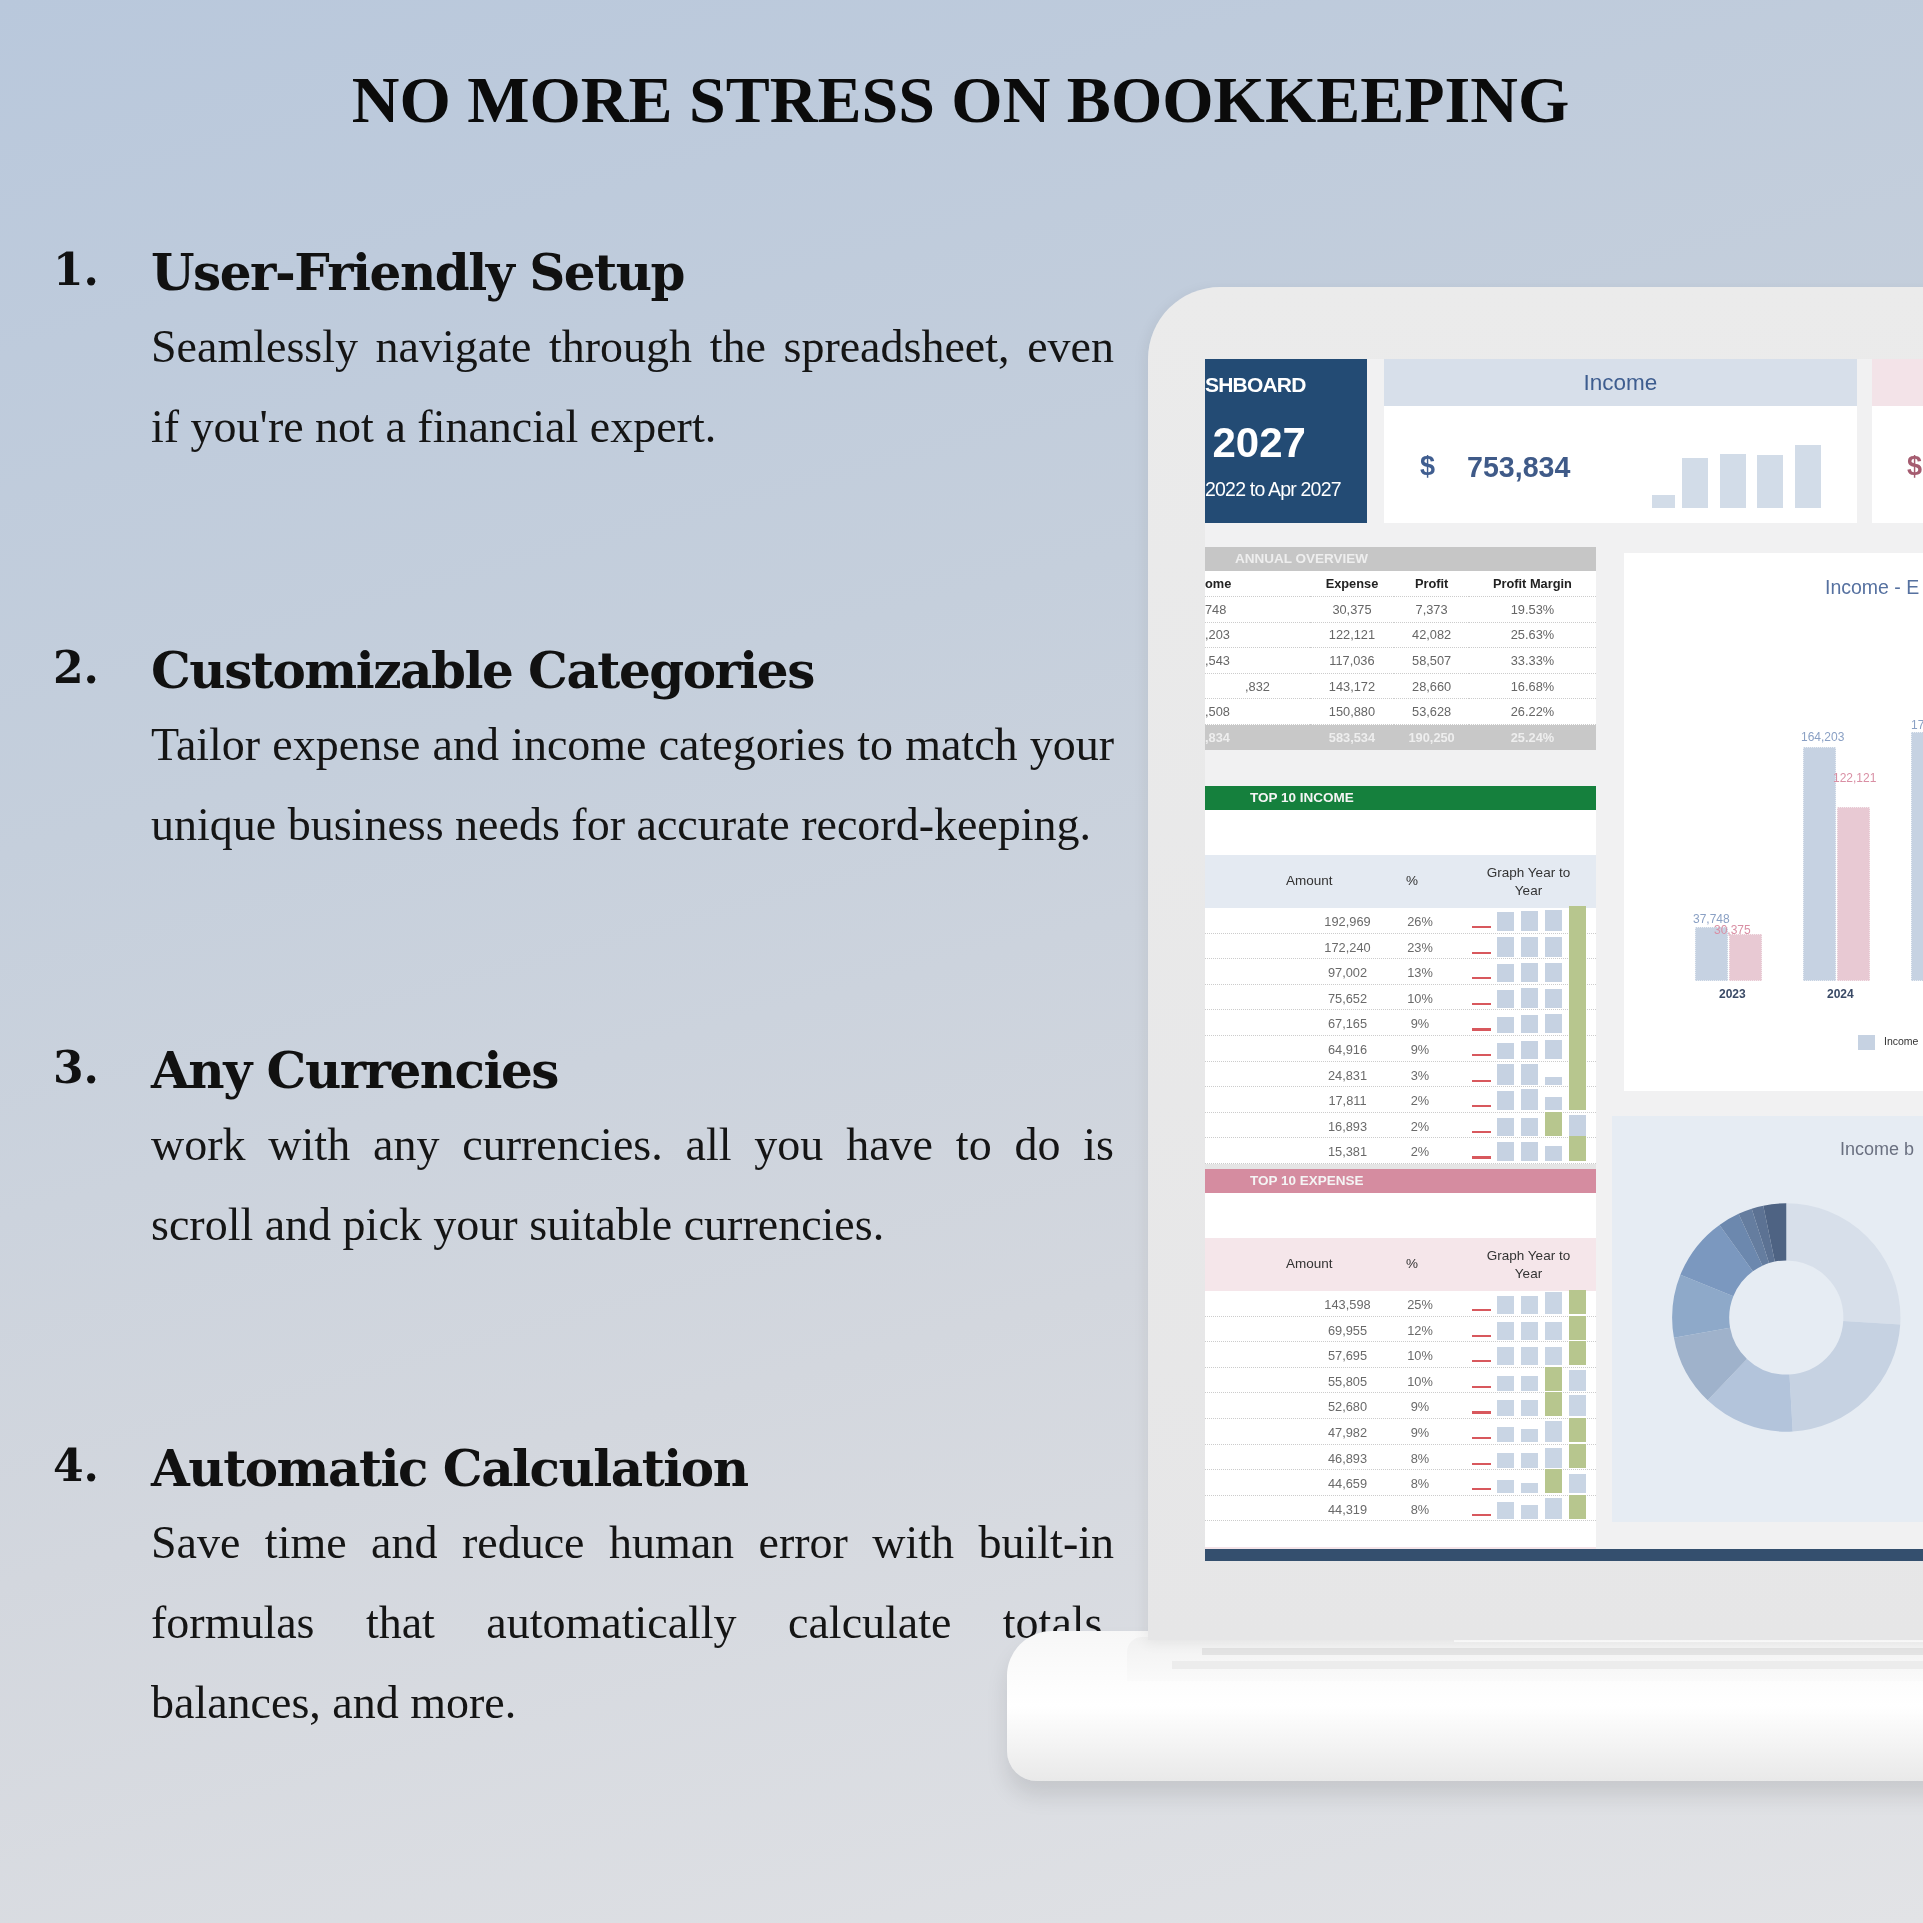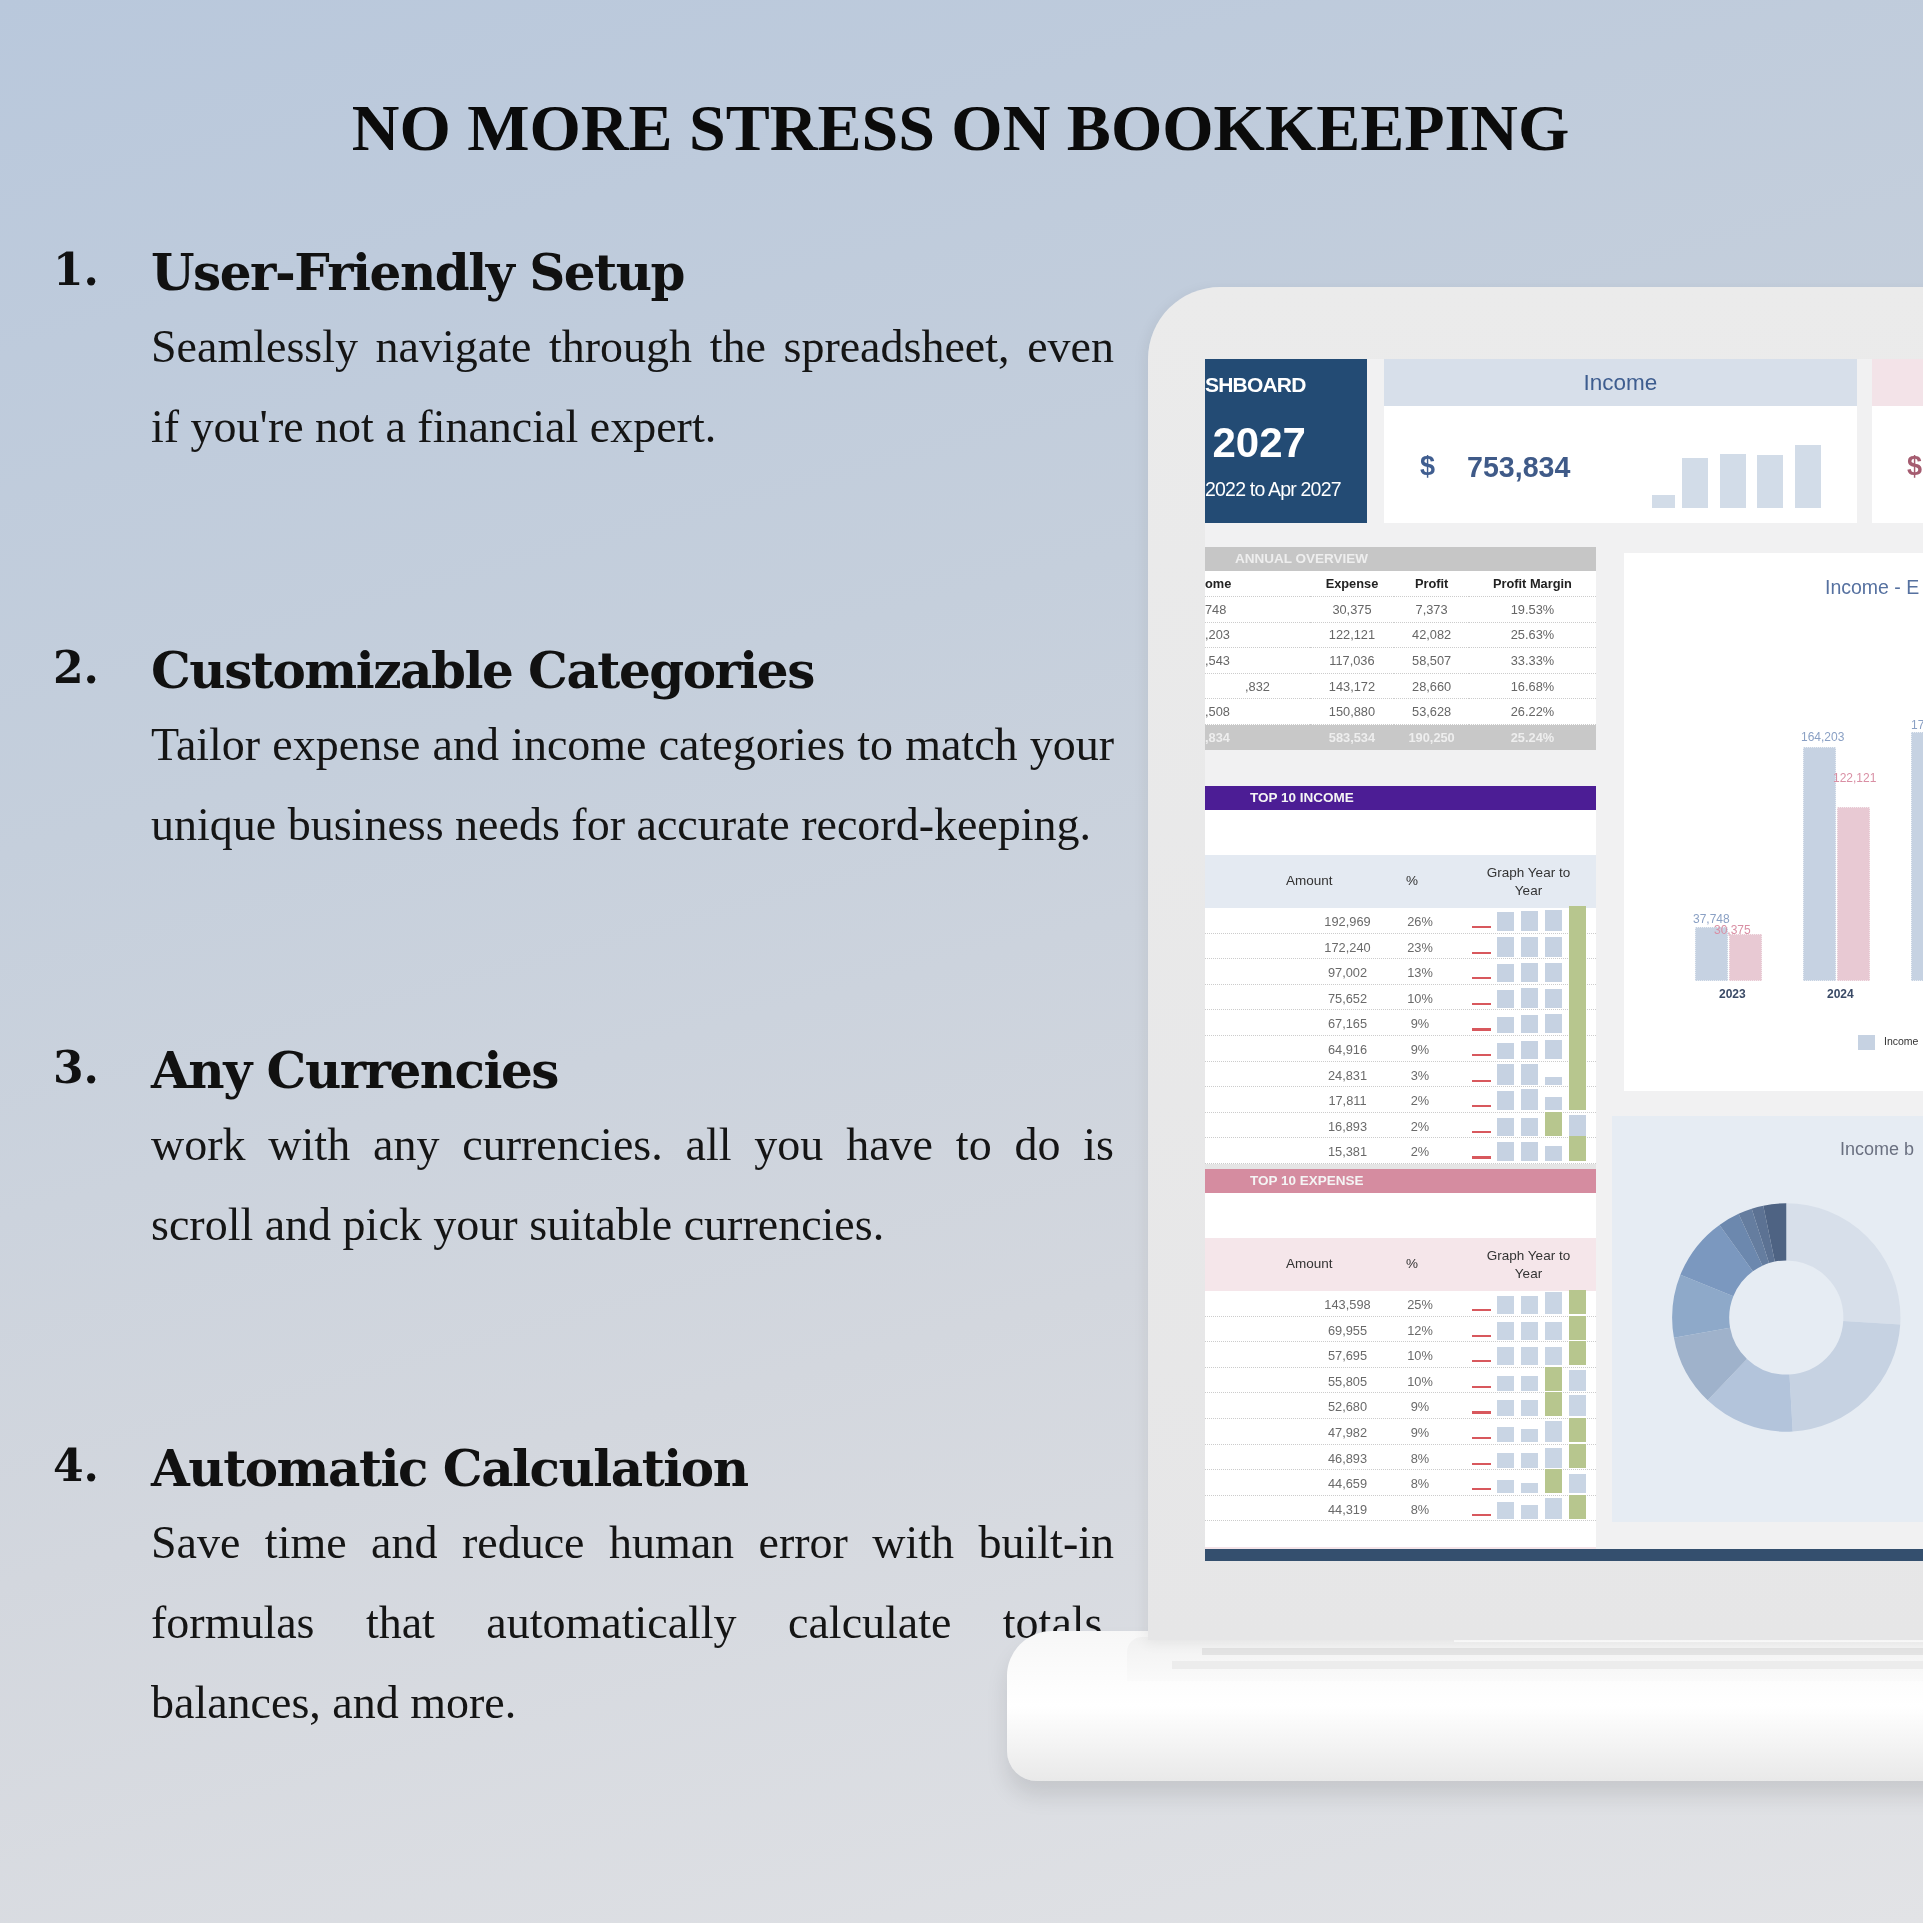--- a/index.html
+++ b/index.html
@@ -9,21 +9,21 @@
     background: linear-gradient(165deg, #b9c8dc 0%, #c5cfdc 35%, #d3d7de 65%, #e2e3e6 100%);
     font-family: "DejaVu Serif", "Liberation Serif", serif;
     color: #111;
   }
   .headline {
     position: absolute; left: 0; width: 1924px; top: 62px;
     text-align: center; font-family: "Liberation Serif", serif;
     font-size: 66px; font-weight: bold; letter-spacing: 0px; color: #0b0b0b;
     padding-right: 0px;
   }
-  .headline span { display: inline-block; transform: translateX(-1.5px); margin-top: 28px; }
+  .headline span { display: inline-block; transform: translateX(-1.5px); }
 
   .features { position: absolute; left: 53px; top: 239px; width: 1061px; }
   .feature { position: relative; margin-bottom: 0; }
   .feature .num {
     position: absolute; left: 0; top: 4.5px;
     font-family: "DejaVu Serif", serif; font-weight: bold; font-size: 44px; color: #111;
   }
   .feature .title {
     margin-left: 98px; font-family: "DejaVu Serif", serif; font-weight: bold;
     font-size: 50px; line-height: 68px; letter-spacing: -1.5px; color: #111;
@@ -224,21 +224,21 @@
         <td style="text-align:left;">,834</td>
         <td>583,534</td>
         <td>190,250</td>
         <td>25.24%</td>
       </tr>
     </tbody>
       </table>
   </div>
 
   <div class="topsec" style="top:427px;">
-    <div class="bar" style="background:#4c1d95;">TOP 10 INCOME</div>
+    <div class="bar" style="background:#15803d;">TOP 10 INCOME</div>
     <div class="thead" style="background:#e4eaf2;">
       <span style="left:81px;top:18px;">Amount</span>
       <span style="left:201px;top:18px;">%</span>
       <span style="left:271px;top:9px;width:105px;text-align:center;line-height:18px;">Graph Year to Year</span>
     </div>
     <div id="income-rows">
         <div class="row">
           <span class="amt">192,969</span>
           <span class="pct">26%</span>
           <span class="dash"></span>

